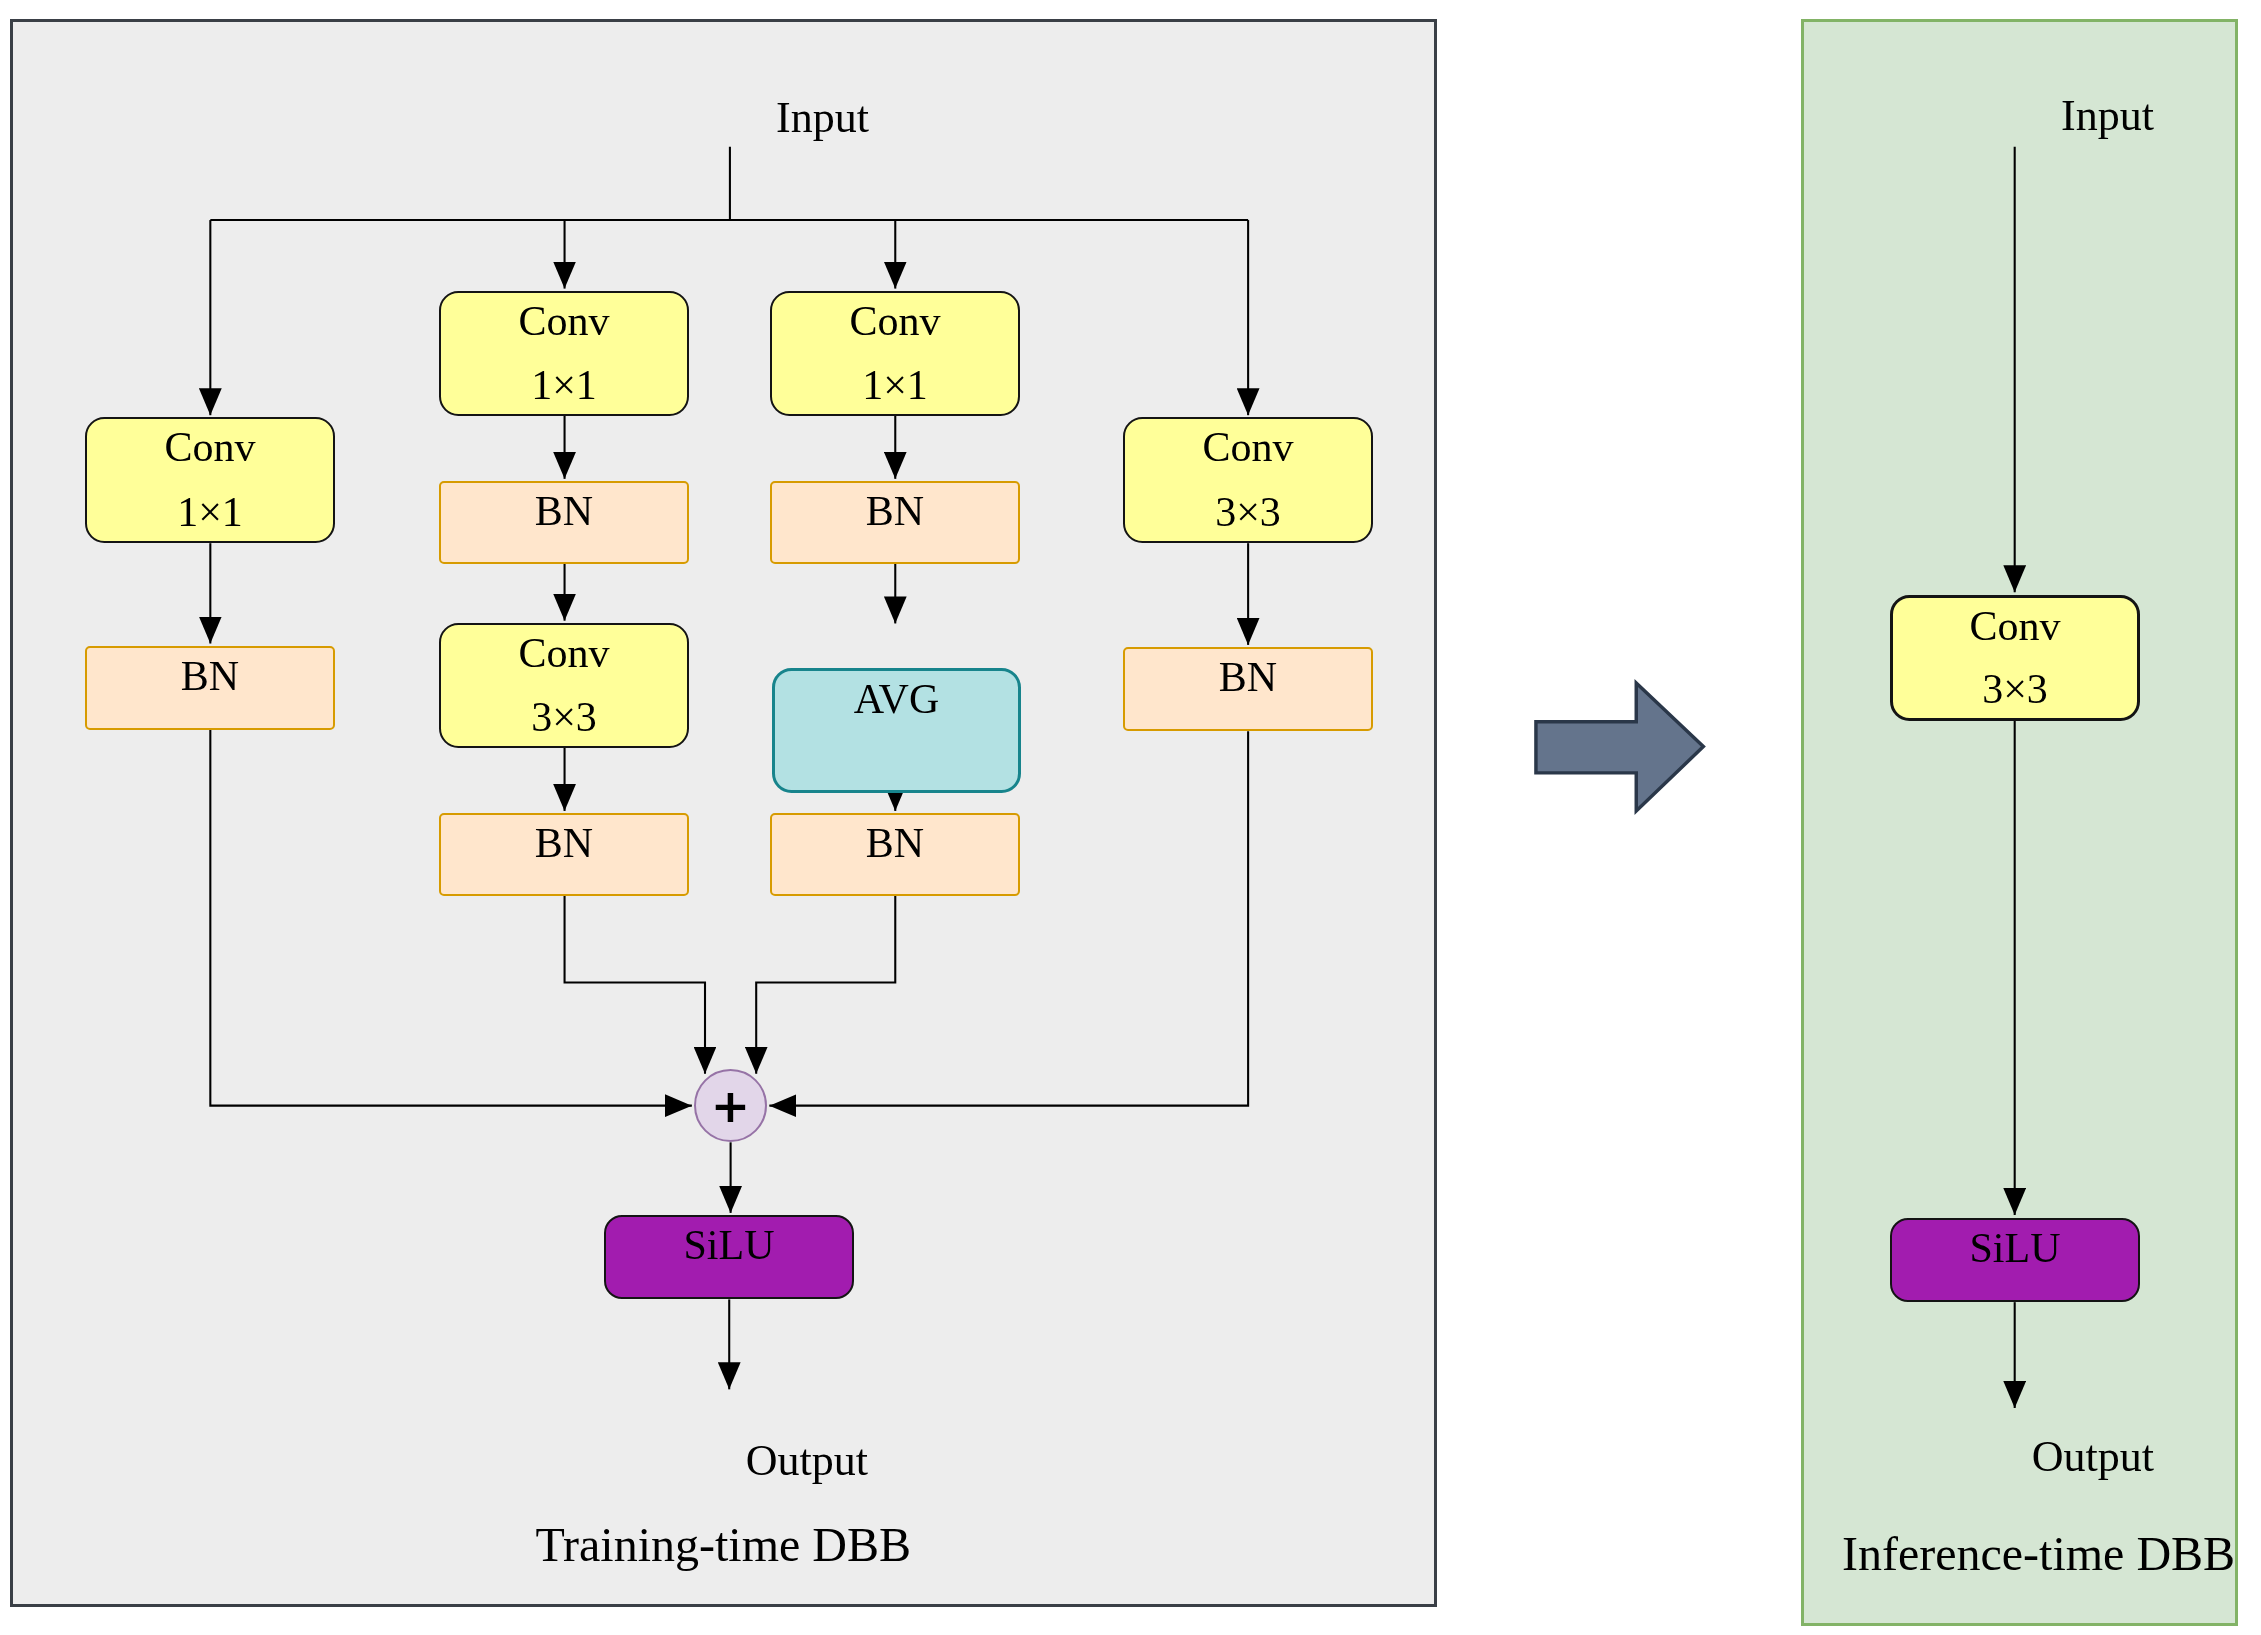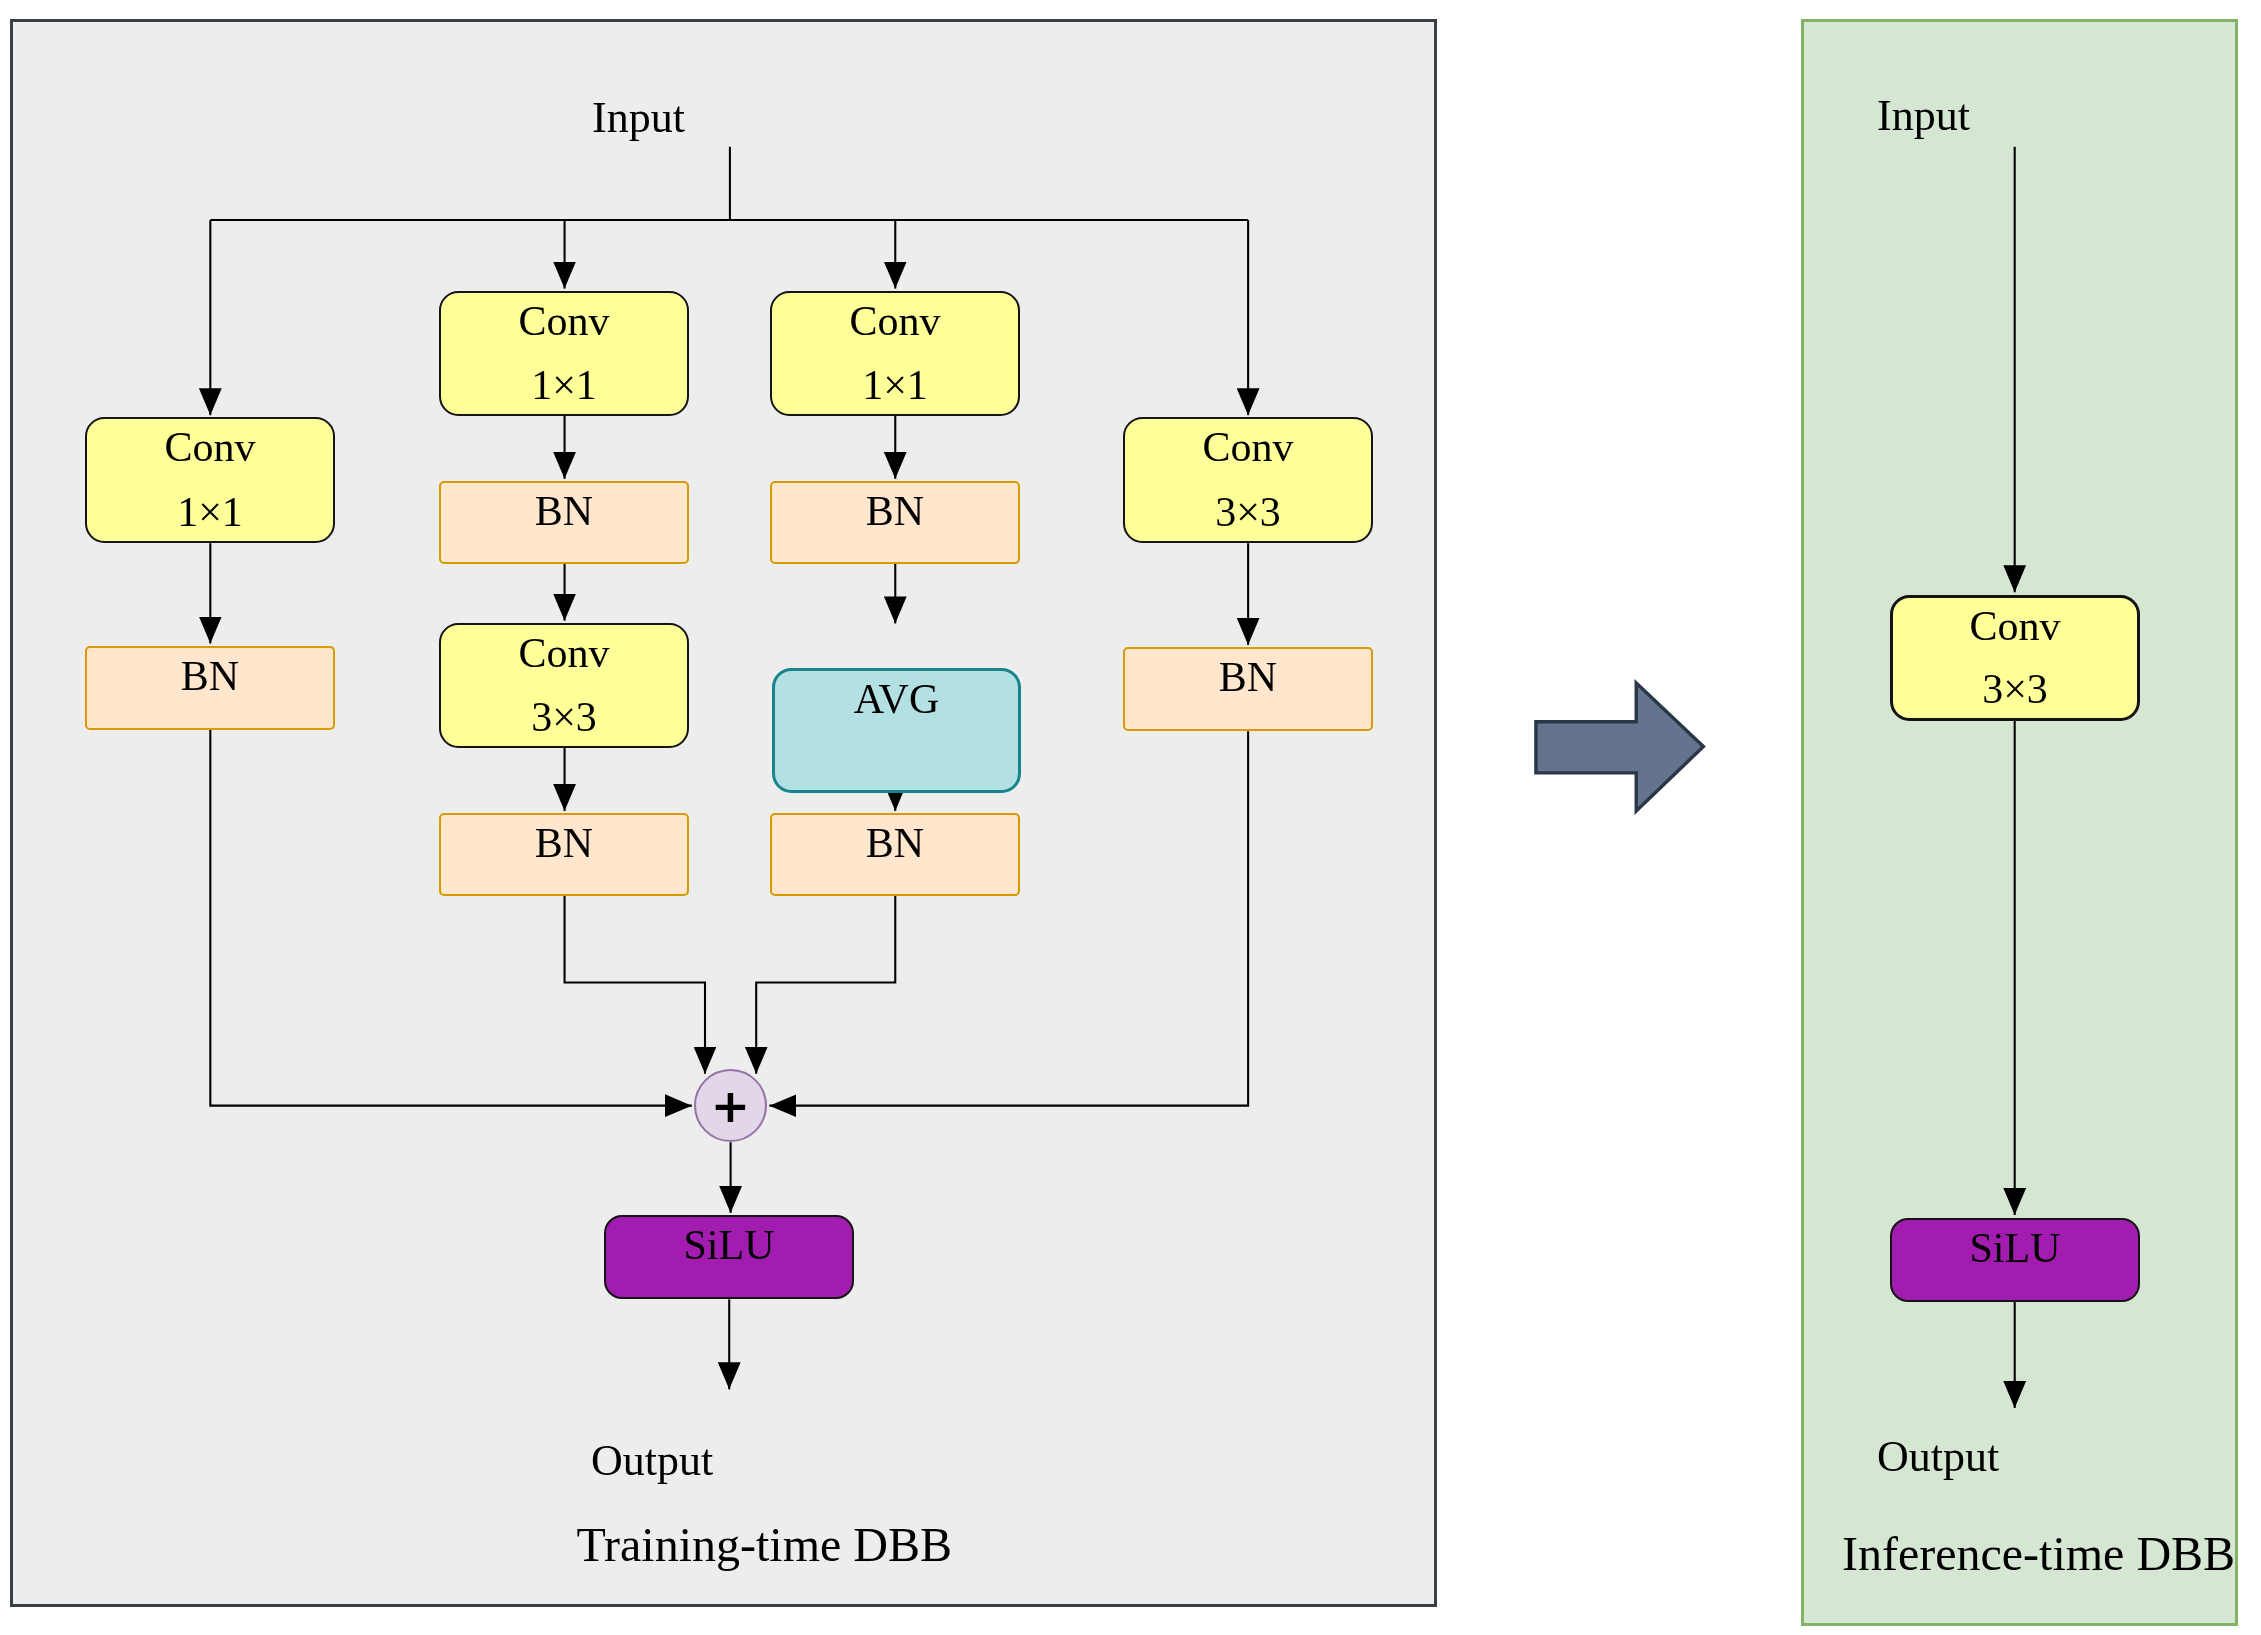--- a/index.html
+++ b/index.html
@@ -25,21 +25,21 @@
     position:absolute;box-sizing:border-box;
     display:flex;flex-direction:column;align-items:center;justify-content:space-between;
     text-align:center;font-size:42px;line-height:57px;border-radius:19.4px;
   }
   .node span{display:block;}
   .yellow{background:#FFFF99;border:2.8px solid #141414;}
   .yellow.thick{border-width:3.5px;}
   .bn{background:#FFE6CC;border:2.8px solid #D79B00;border-radius:5px;}
   .avg{background:#B3E1E3;border:3.5px solid #17848C;}
   .blue{background:#a21caf;border:2.8px solid #141414;border-radius:18px;}
-  .lbl{position:absolute;text-align:left;font-size:44px;line-height:46px;}
+  .lbl{position:absolute;text-align:right;font-size:44px;line-height:46px;}
   .caption{position:absolute;text-align:center;font-size:48px;line-height:51px;}
   .sum{
     position:absolute;left:694px;top:1069px;width:73px;height:73px;
     box-sizing:border-box;border-radius:50%;
     background:#E2D6E9;border:2.8px solid #9673A6;
     display:flex;align-items:center;justify-content:center;
     font-family:"DejaVu Sans", sans-serif;font-weight:bold;font-size:47px;line-height:47px;
   }
 </style>
 </head>
@@ -138,21 +138,21 @@
 
   <div class="sum">
     <span>+</span>
   </div>
 
   <div class="node blue" style="left:604px;top:1215px;width:250px;height:84px;">
     <span>SiLU</span>
   </div>
 
   <div class="lbl" style="left:591px;top:1438px;width:277px;">Output</div>
-  <div class="caption" style="left:9.7px;top:1519px;width:1427px;padding-left:41px;">Training-time DBB</div>
+  <div class="caption" style="left:9.7px;top:1519px;width:1427px;">Training-time DBB</div>
 
   <div class="lbl" style="left:1877px;top:93px;width:277px;">Input</div>
 
   <div class="node yellow thick" style="left:1890px;top:595px;width:250px;height:126px;">
     <span>Conv</span>
     <span>3×3</span>
   </div>
 
   <div class="node blue" style="left:1890px;top:1218px;width:250px;height:84px;">
     <span>SiLU</span>

